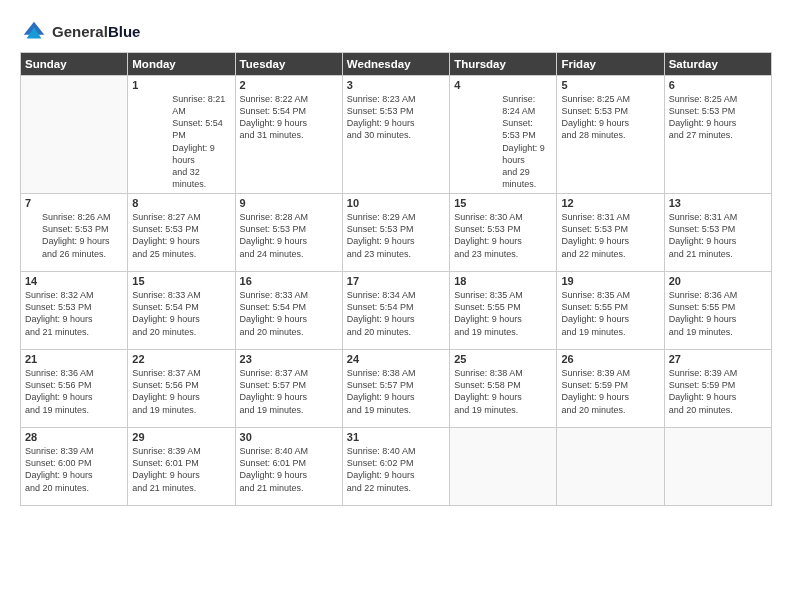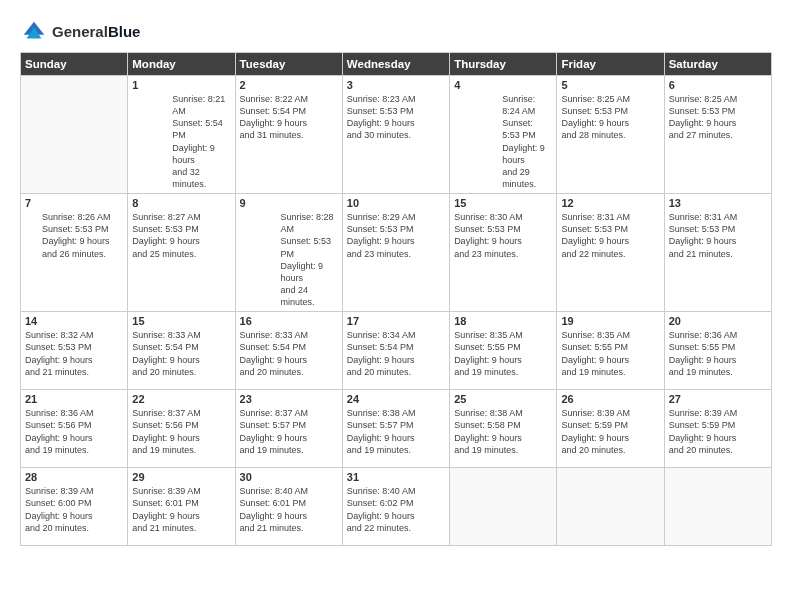--- a/index.html
+++ b/index.html
@@ -186,21 +186,21 @@
           </td>
           <td>
             <span class="day-number">8</span>
             <div class="day-info" style="white-space: pre-line;">Sunrise: 8:27 AM
 Sunset: 5:53 PM
 Daylight: 9 hours
 and 25 minutes.</div>
           </td>
           <td>
             <span class="day-number">9</span>
-            <div class="day-info" style="white-space: pre-line; margin-left: 41px;">Sunrise: 8:28 AM
+            <div class="day-info" style="white-space: pre-line;">Sunrise: 8:28 AM
 Sunset: 5:53 PM
 Daylight: 9 hours
 and 24 minutes.</div>
           </td>
           <td>
             <span class="day-number">10</span>
             <div class="day-info" style="white-space: pre-line;">Sunrise: 8:29 AM
 Sunset: 5:53 PM
 Daylight: 9 hours
 and 23 minutes.</div>

